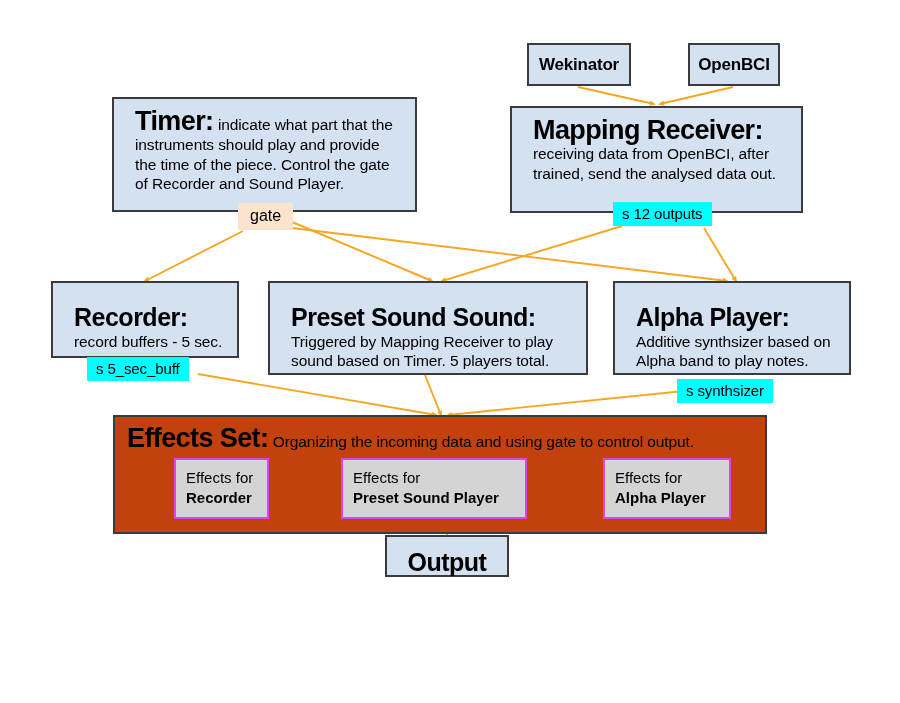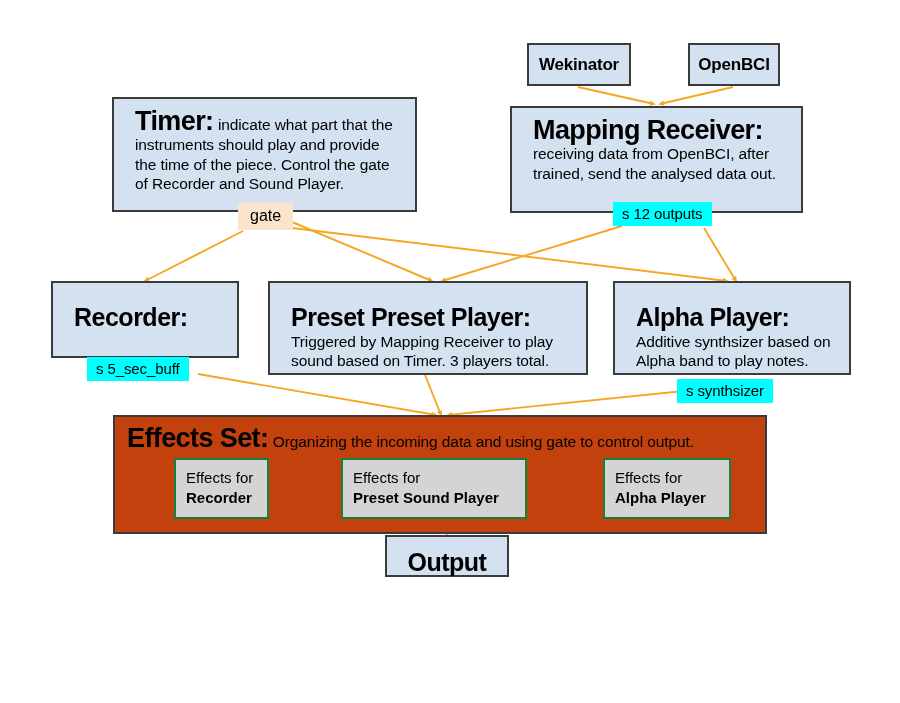--- a/index.html
+++ b/index.html
@@ -94,21 +94,21 @@
   }
   .effects-inner-row {
     position: relative;
     height: 66px;
     margin-top: 6px;
   }
   .effect-box {
     position: absolute;
     box-sizing: border-box;
     background: #d4d4d4;
-    border: 2px solid #15803d;
+    border: 2px solid #d946ef;
     font-size: 15px;
     line-height: 1.3;
     padding: 8px 0 0 10px;
     color: #000000;
   }
   .effect-box b {
     font-weight: bold;
   }
 </style>
 </head>
@@ -172,30 +172,31 @@
   <div class="gate-label" style="left:238px; top:203px;">
     <span>gate</span>
   </div>
 
   <div class="badge" style="left:613px; top:202px;">
     <span>s 12 outputs</span>
   </div>
 
   <div class="node node-body" style="left:51px; top:281px; width:188px; height:77px;">
     <div class="title-mid">Recorder:</div>
+    <div class="desc inline-block">record buffers - 5 sec.</div>
   </div>
 
   <div class="badge" style="left:87px; top:357px;">
     <span>s 5_sec_buff</span>
   </div>
 
   <div class="node node-body" style="left:268px; top:281px; width:320px; height:94px;">
-    <div class="title-mid">Preset Preset Player:</div>
+    <div class="title-mid">Preset Sound Sound:</div>
     <div class="desc inline-block">Triggered by Mapping Receiver to play</div>
-    <div class="desc inline-block">sound based on Timer. 3 players total.</div>
+    <div class="desc inline-block">sound based on Timer. 5 players total.</div>
   </div>
 
   <div class="node node-body" style="left:613px; top:281px; width:238px; height:94px;">
     <div class="title-mid">Alpha Player:</div>
     <div class="desc inline-block">Additive synthsizer based on</div>
     <div class="desc inline-block">Alpha band to play notes.</div>
   </div>
 
   <div class="badge" style="left:677px; top:379px;">
     <span>s synthsizer</span>

